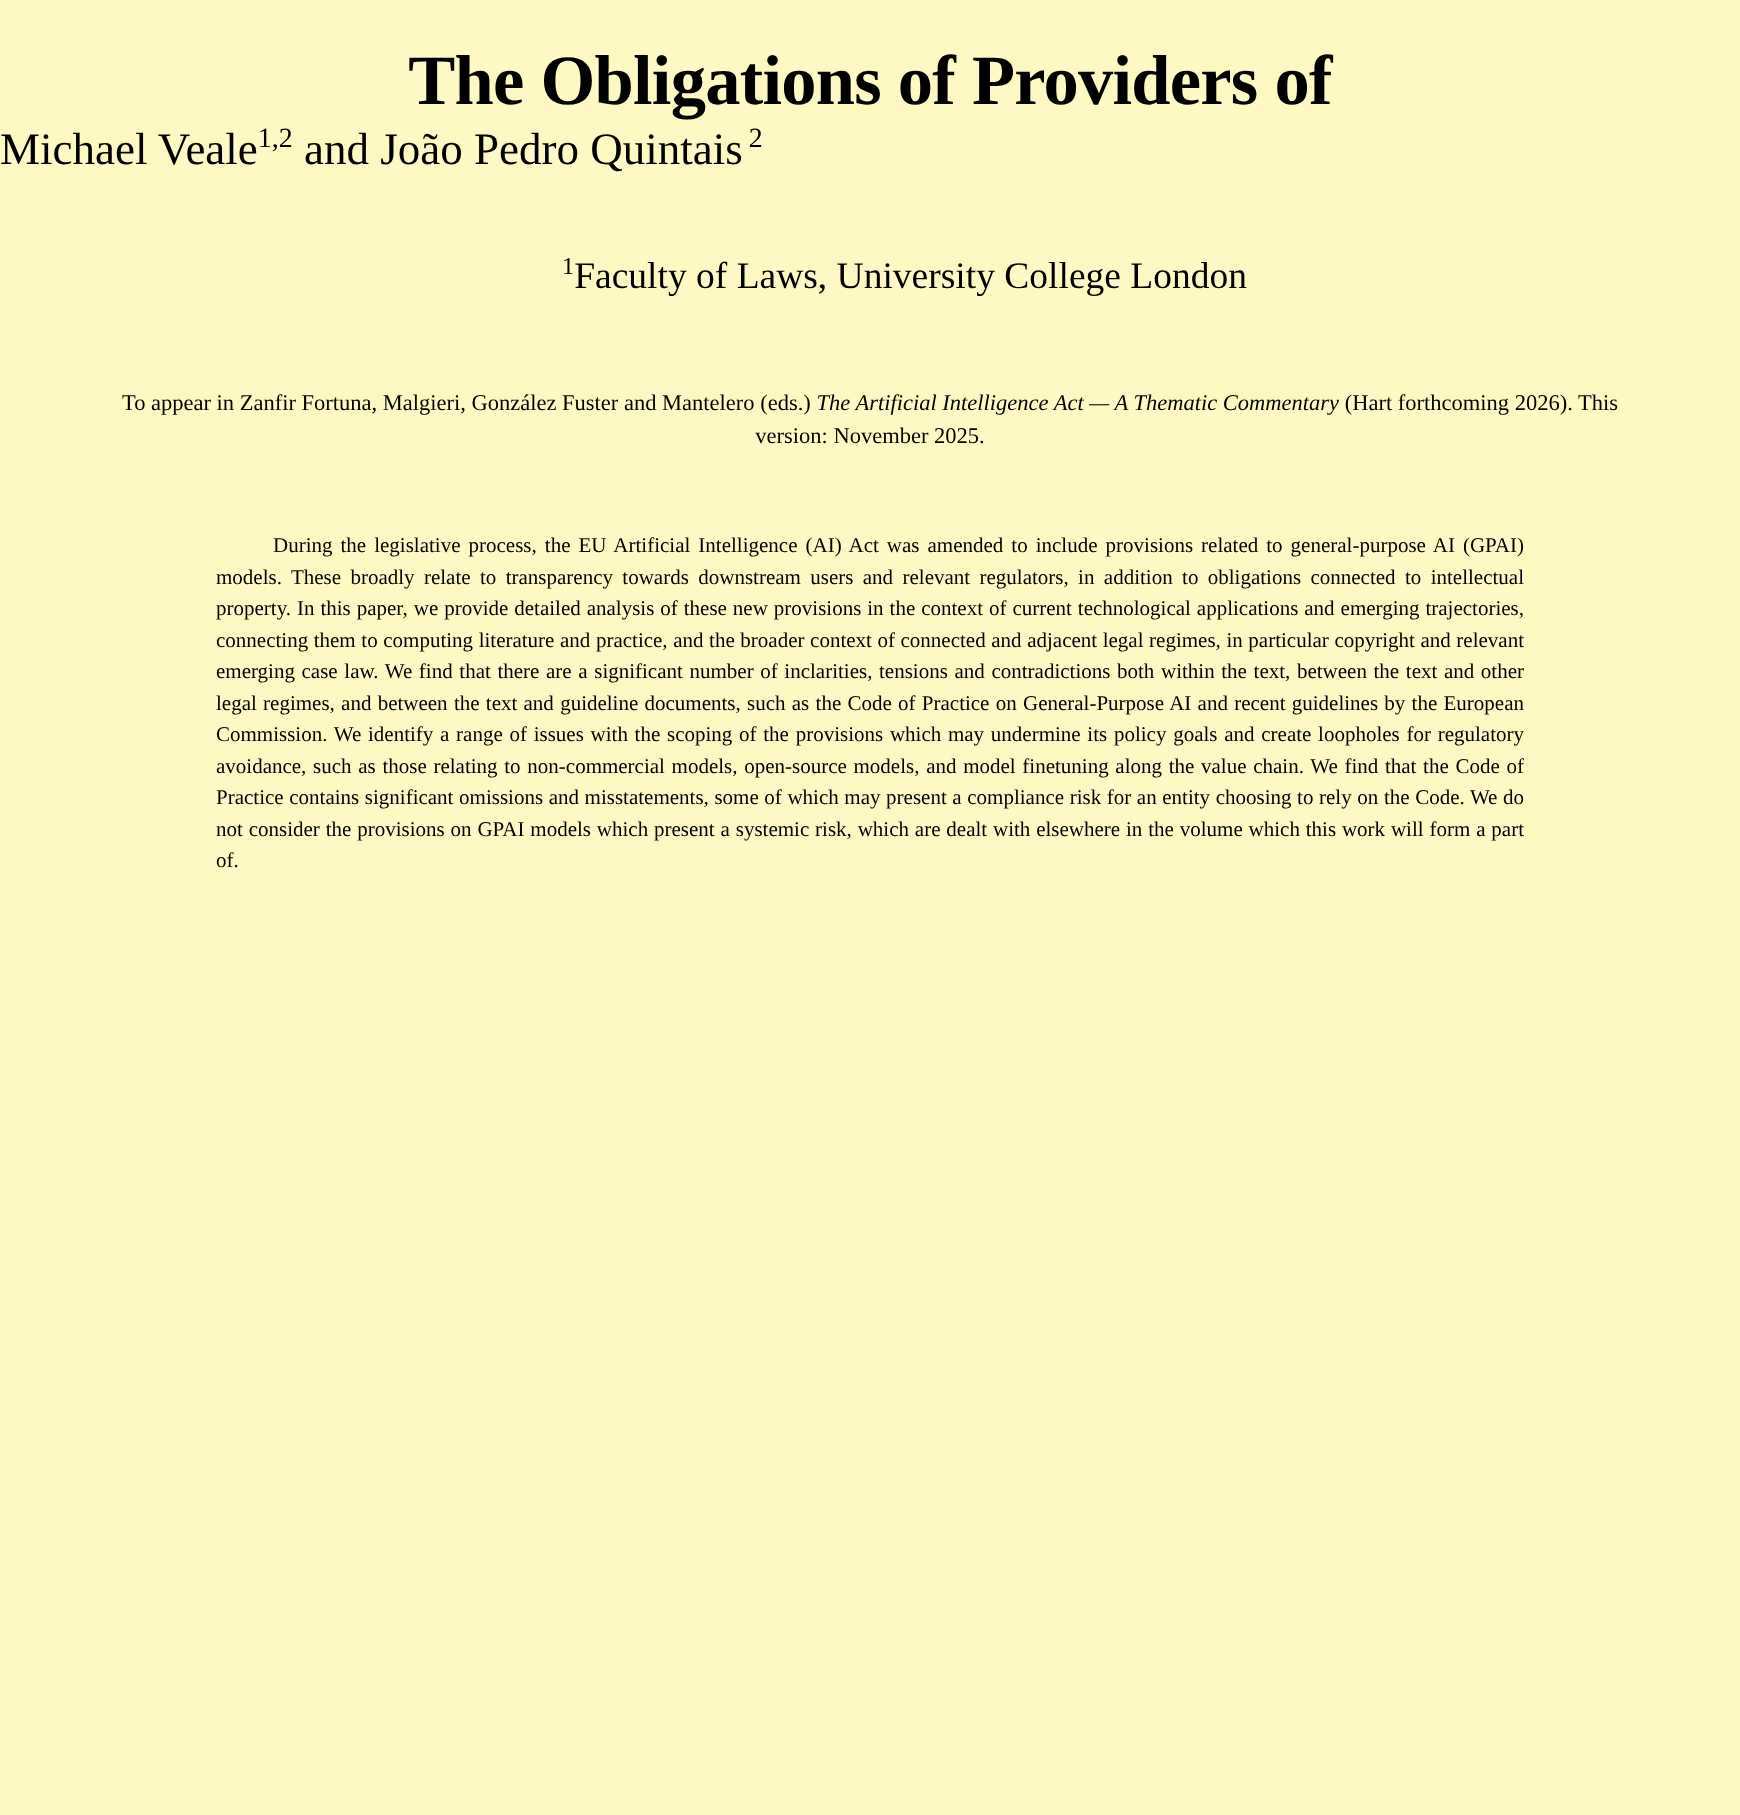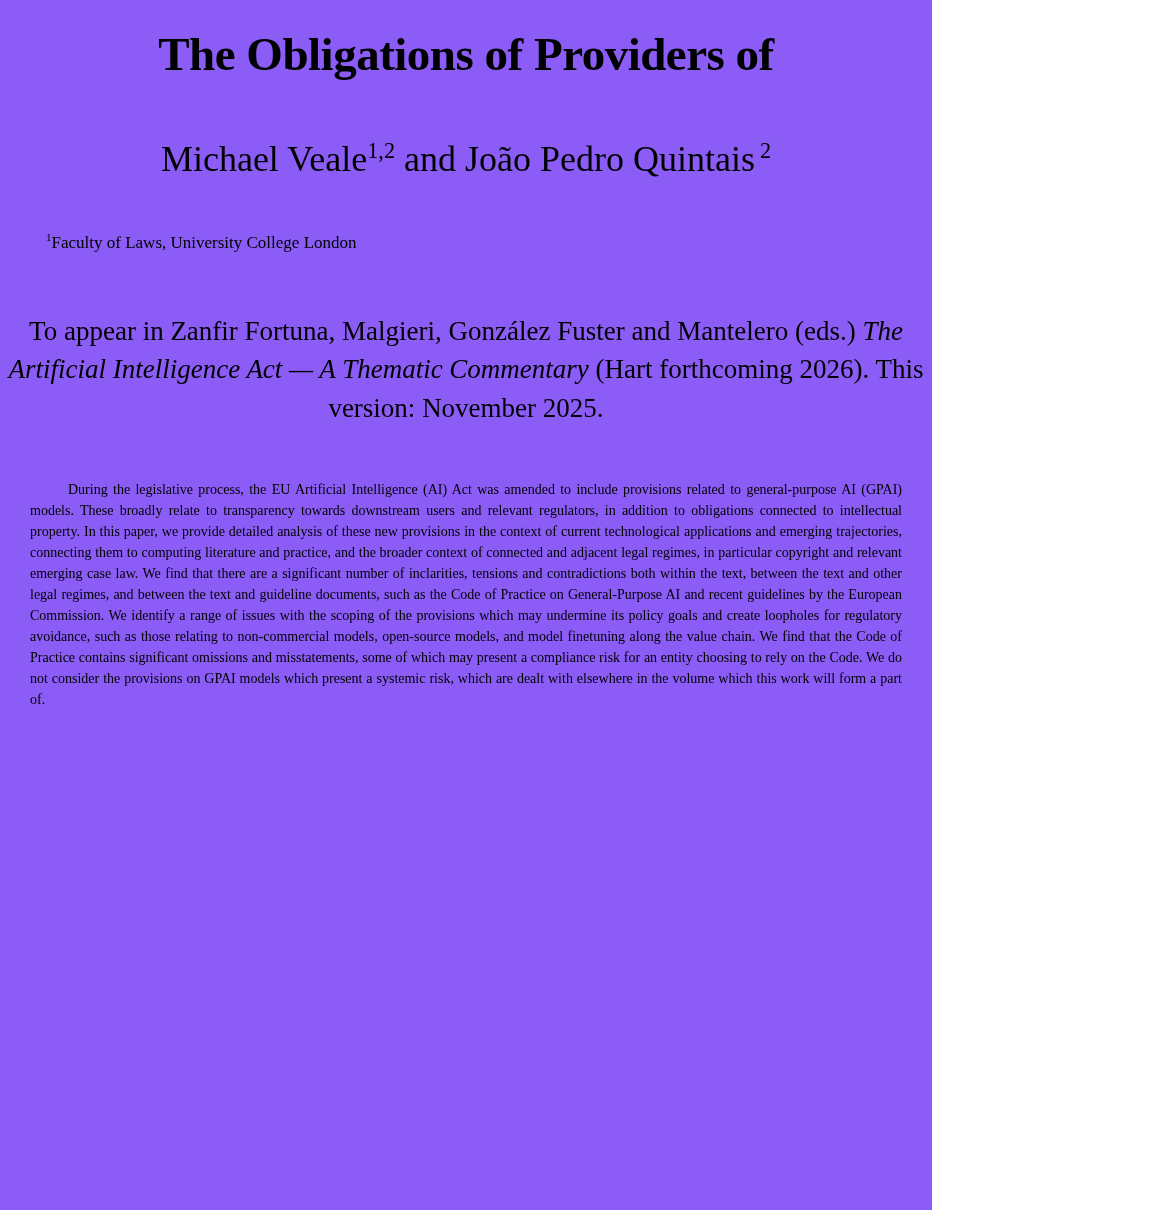--- a/index.html
+++ b/index.html
@@ -10,65 +10,63 @@
   body {
     width: 1160px;
     height: 1210px;
     overflow: hidden;
     font-family: "Liberation Serif", serif;
     color: #000000;
     -webkit-font-smoothing: antialiased;
   }
   .page {
     box-sizing: border-box;
-    width: 932px;
+    width: 1160px;
     height: 1210px;
     padding-top: 26px;
-    background: #8b5cf6;
+    background: #fef9c3;
   }
   .title {
     margin: 0;
     text-align: center;
     font-size: 47px;
     font-weight: 700;
     line-height: 1.2;
     letter-spacing: -0.5px;
   }
   .title .title-line {
     display: block;
   }
   .authors {
-    margin-top: 56px;
-    text-align: center;
-    font-size: 36px;
+    font-size: 30px;
     line-height: 1.2;
   }
   .authors sup {
     font-size: 62%;
     line-height: 0;
   }
   .authors .sup-spaced {
     margin-left: 0.22em;
   }
   .affiliations {
     margin-top: 50px;
-    text-align: left;
-    font-size: 17px;
+    text-align: center;
+    font-size: 25px;
     line-height: 1.32;
     margin-left: 46px;
   }
   .affiliations sup {
     font-size: 65%;
     line-height: 0;
   }
   .pub-note {
     max-width: 1040px;
     margin: 58px auto 0;
     text-align: center;
-    font-size: 27px;
+    font-size: 15px;
     line-height: 1.42;
   }
   .pub-note .italic {
     font-style: italic;
   }
   .abstract {
     width: 872px;
     margin: 52px auto 0;
     font-size: 14px;
     line-height: 1.5;

